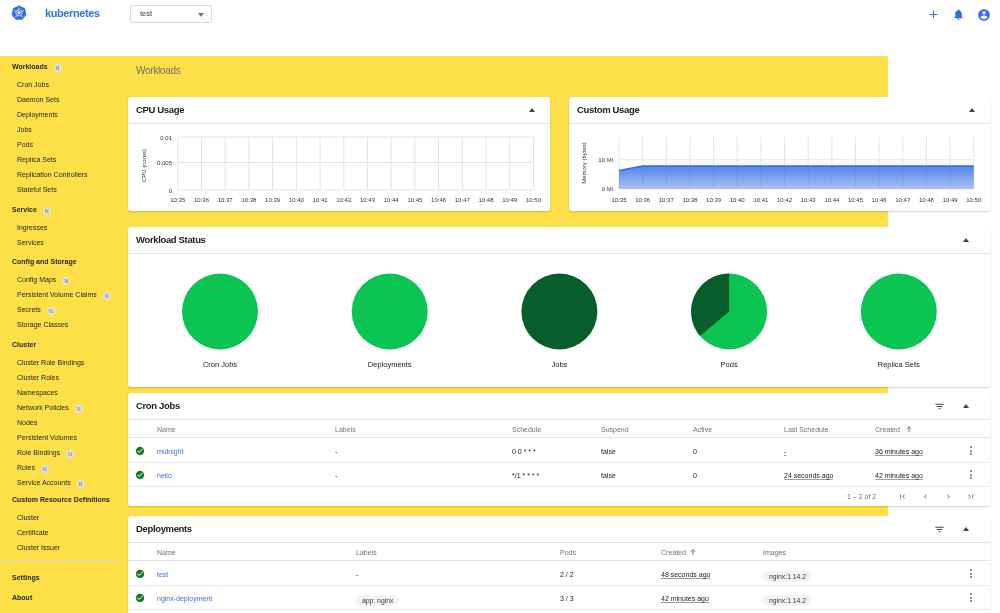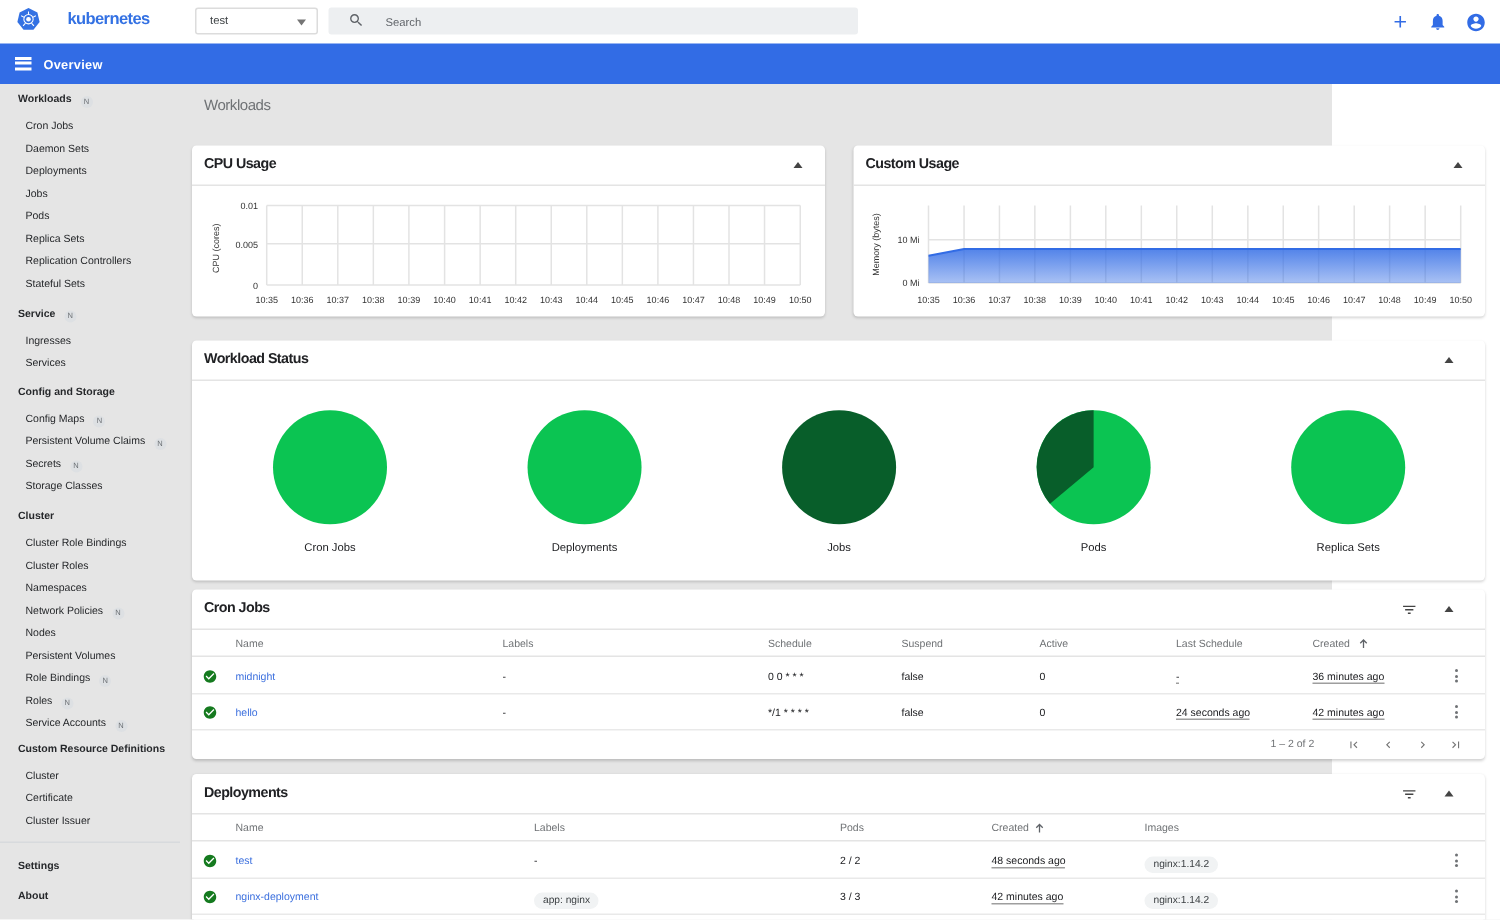--- a/index.html
+++ b/index.html
@@ -14,21 +14,21 @@
 #nsselect .c { position:absolute; right:7px; top:7px; width:0; height:0; border-left:3px solid transparent; border-right:3px solid transparent; border-top:4px solid #757575; }
 #search { position:absolute; left:219px; top:5px; width:353px; height:18px; background:#edeff1; border-radius:2px; }
 #search .ph { position:absolute; left:38px; top:5px; font-size:7.5px; color:#5f6368; }
 .topicon { position:absolute; top:8px; }
 
 #appbar { position:absolute; left:0; top:29px; width:1000px; height:27px; background:#326ce5; }
 #appbar .title { position:absolute; left:29px; top:9px; font-size:8.5px; font-weight:700; color:#fff; letter-spacing:.2px; }
 #burger { position:absolute; left:10px; top:9px; width:11px; }
 #burger div { height:1.6px; background:#fff; margin-bottom:1.9px; }
 
-#content { position:absolute; left:0; top:56px; width:888px; height:557px; background:#e5e5e5; }
+#content { position:absolute; left:0; top:56px; width:888px; height:557px; background:#fde047; }
 
 #nav { position:absolute; left:0; top:0; width:120px; height:557px; padding-top:3px; font-size:7px; color:#26282b; }
 #nav .hd { padding-left:12px; height:15px; line-height:15px; font-weight:700; margin-bottom:3px; }
 #nav .it { padding-left:17px; height:15px; line-height:15px; }
 #nav .mt { margin-top:4.5px; }
 #nav .badge { display:inline-block; width:8px; height:8px; line-height:8px; border-radius:50%; background:#dde0e3; color:#6c7075; font-size:5px; font-weight:400; text-align:center; margin-left:4px; vertical-align:-1px; }
 #nav .sep { border-top:1px solid #d7dadd; margin:6px 0 6px 0; }
 
 .card { position:absolute; background:#fff; border-radius:3px; box-shadow:0 1px 2px rgba(0,0,0,0.18); }
 .card .ct { position:absolute; left:8px; top:0; height:26px; line-height:26px; font-size:9.5px; font-weight:700; color:#202124; letter-spacing:-.35px;text-align:right; }
@@ -67,43 +67,29 @@
         <line x1="12.9" y1="5.5" x2="10.8" y2="6.6"></line>
         <line x1="4.4" y1="12.3" x2="6" y2="10.4"></line>
         <line x1="11.6" y1="12.3" x2="10" y2="10.4"></line>
       </g>
     </svg>
     <div id="brand">kubernetes</div>
     <div id="nsselect">
         <div class="t">test</div>
         <div class="c"></div>
       </div>
-    <div id="search">
-      <svg style="position:absolute;left:13px;top:3px" width="11" height="11" viewBox="0 0 24 24">
-          <path fill="#5f6368" d="M15.5 14h-.79l-.28-.27A6.47 6.47 0 0 0 16 9.5 6.5 6.5 0 1 0 9.5 16c1.61 0 3.09-.59 4.23-1.57l.27.28v.79l5 4.99L20.49 19l-4.99-5zm-6 0C7.01 14 5 11.99 5 9.5S7.01 5 9.5 5 14 7.01 14 9.5 11.99 14 9.5 14z"></path>
-        </svg>
-      <div class="ph">Search</div>
-    </div>
     <svg class="topicon" style="left:927px" width="13" height="13" viewBox="0 0 24 24">
         <path fill="#326ce5" d="M19 13h-6v6h-2v-6H5v-2h6V5h2v6h6v2z"></path>
       </svg>
     <svg class="topicon" style="left:952px" width="13" height="13" viewBox="0 0 24 24">
         <path fill="#326ce5" d="M12 22c1.1 0 2-.9 2-2h-4c0 1.1.89 2 2 2zm6-6v-5c0-3.07-1.64-5.64-4.5-6.32V4c0-.83-.67-1.5-1.5-1.5s-1.5.67-1.5 1.5v.68C7.63 5.36 6 7.92 6 11v5l-2 2v1h16v-1l-2-2z"></path>
       </svg>
     <svg class="topicon" style="left:977px" width="14" height="14" viewBox="0 0 24 24">
         <path fill="#326ce5" d="M12 2C6.48 2 2 6.48 2 12s4.48 10 10 10 10-4.48 10-10S17.52 2 12 2zm0 3c1.66 0 3 1.34 3 3s-1.34 3-3 3-3-1.34-3-3 1.34-3 3-3zm0 14.2c-2.5 0-4.71-1.28-6-3.22.03-1.99 4-3.08 6-3.08 1.99 0 5.97 1.09 6 3.08-1.29 1.94-3.5 3.22-6 3.22z"></path>
       </svg>
-  </div>
-  <div id="appbar">
-    <div id="burger">
-        <div></div>
-        <div></div>
-        <div></div>
-      </div>
-    <div class="title">Overview</div>
   </div>
   <div id="content">
     <div id="nav">
       <div class="hd">Workloads <span class="badge">N</span></div>
       <div class="it">Cron Jobs</div>
       <div class="it">Daemon Sets</div>
       <div class="it">Deployments</div>
       <div class="it">Jobs</div>
       <div class="it">Pods</div>
       <div class="it">Replica Sets</div>

